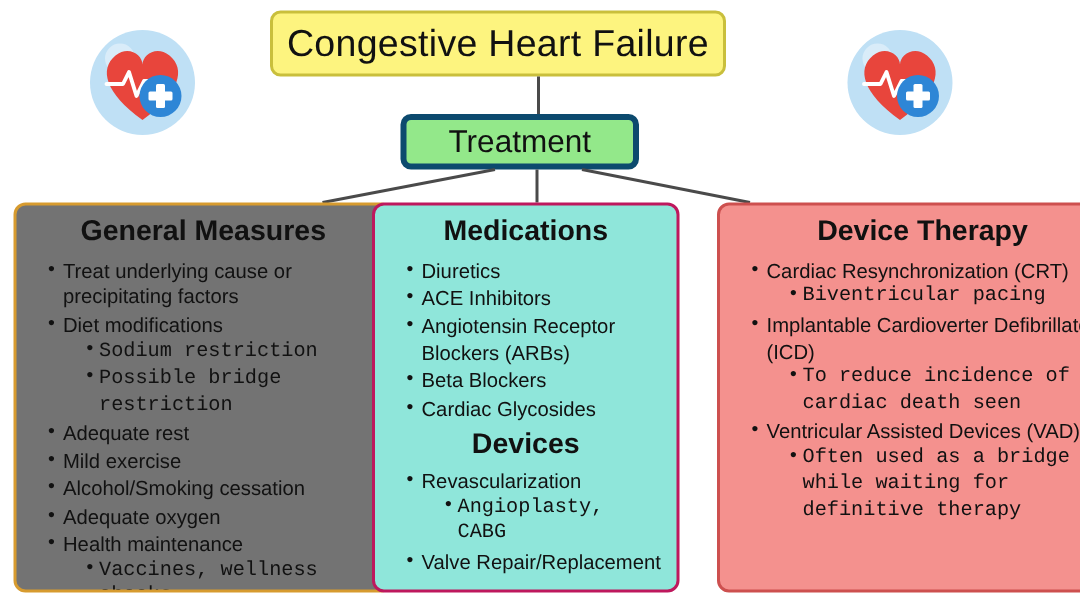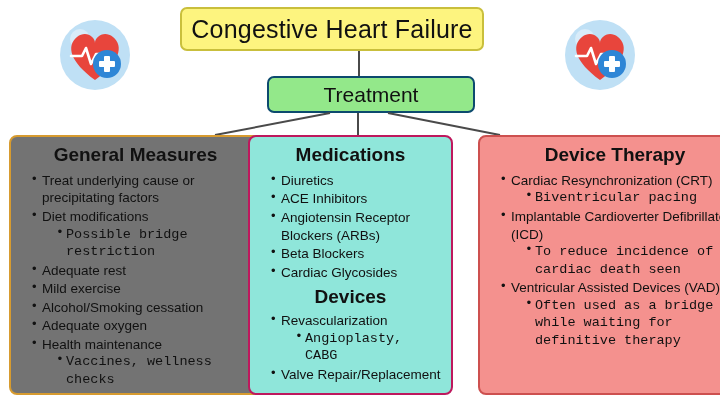--- a/index.html
+++ b/index.html
@@ -38,24 +38,24 @@
     font-size: 25px;
     color: #111;
     letter-spacing: 0.2px;
   }
 
   
   .treat-box {
     position: absolute;
     left: 267px;
     top: 76px;
-    width: 208px;
+    width: 159px;
     height: 37px;
     background: #93e88a;
-    border: 2px solid #0c4a6e;
+    border: 4px solid #0c4a6e;
     border-radius: 7px;
     display: flex;
     align-items: center;
     justify-content: center;
     box-sizing: border-box;
   }
   .treat-box .txt {
     font-size: 21px;
     color: #111;
   }
@@ -208,20 +208,21 @@
 
   <div class="col col-general">
     <div class="col-head">General Measures</div>
     <ul class="lvl1">
       <li>
         <span>Treat underlying cause or precipitating factors</span>
       </li>
       <li>
         <span>Diet modifications</span>
         <ul class="lvl2">
+          <li>Sodium restriction</li>
           <li>Possible bridge restriction</li>
         </ul>
       </li>
       <li>
         <span>Adequate rest</span>
       </li>
       <li>
         <span>Mild exercise</span>
       </li>
       <li>

